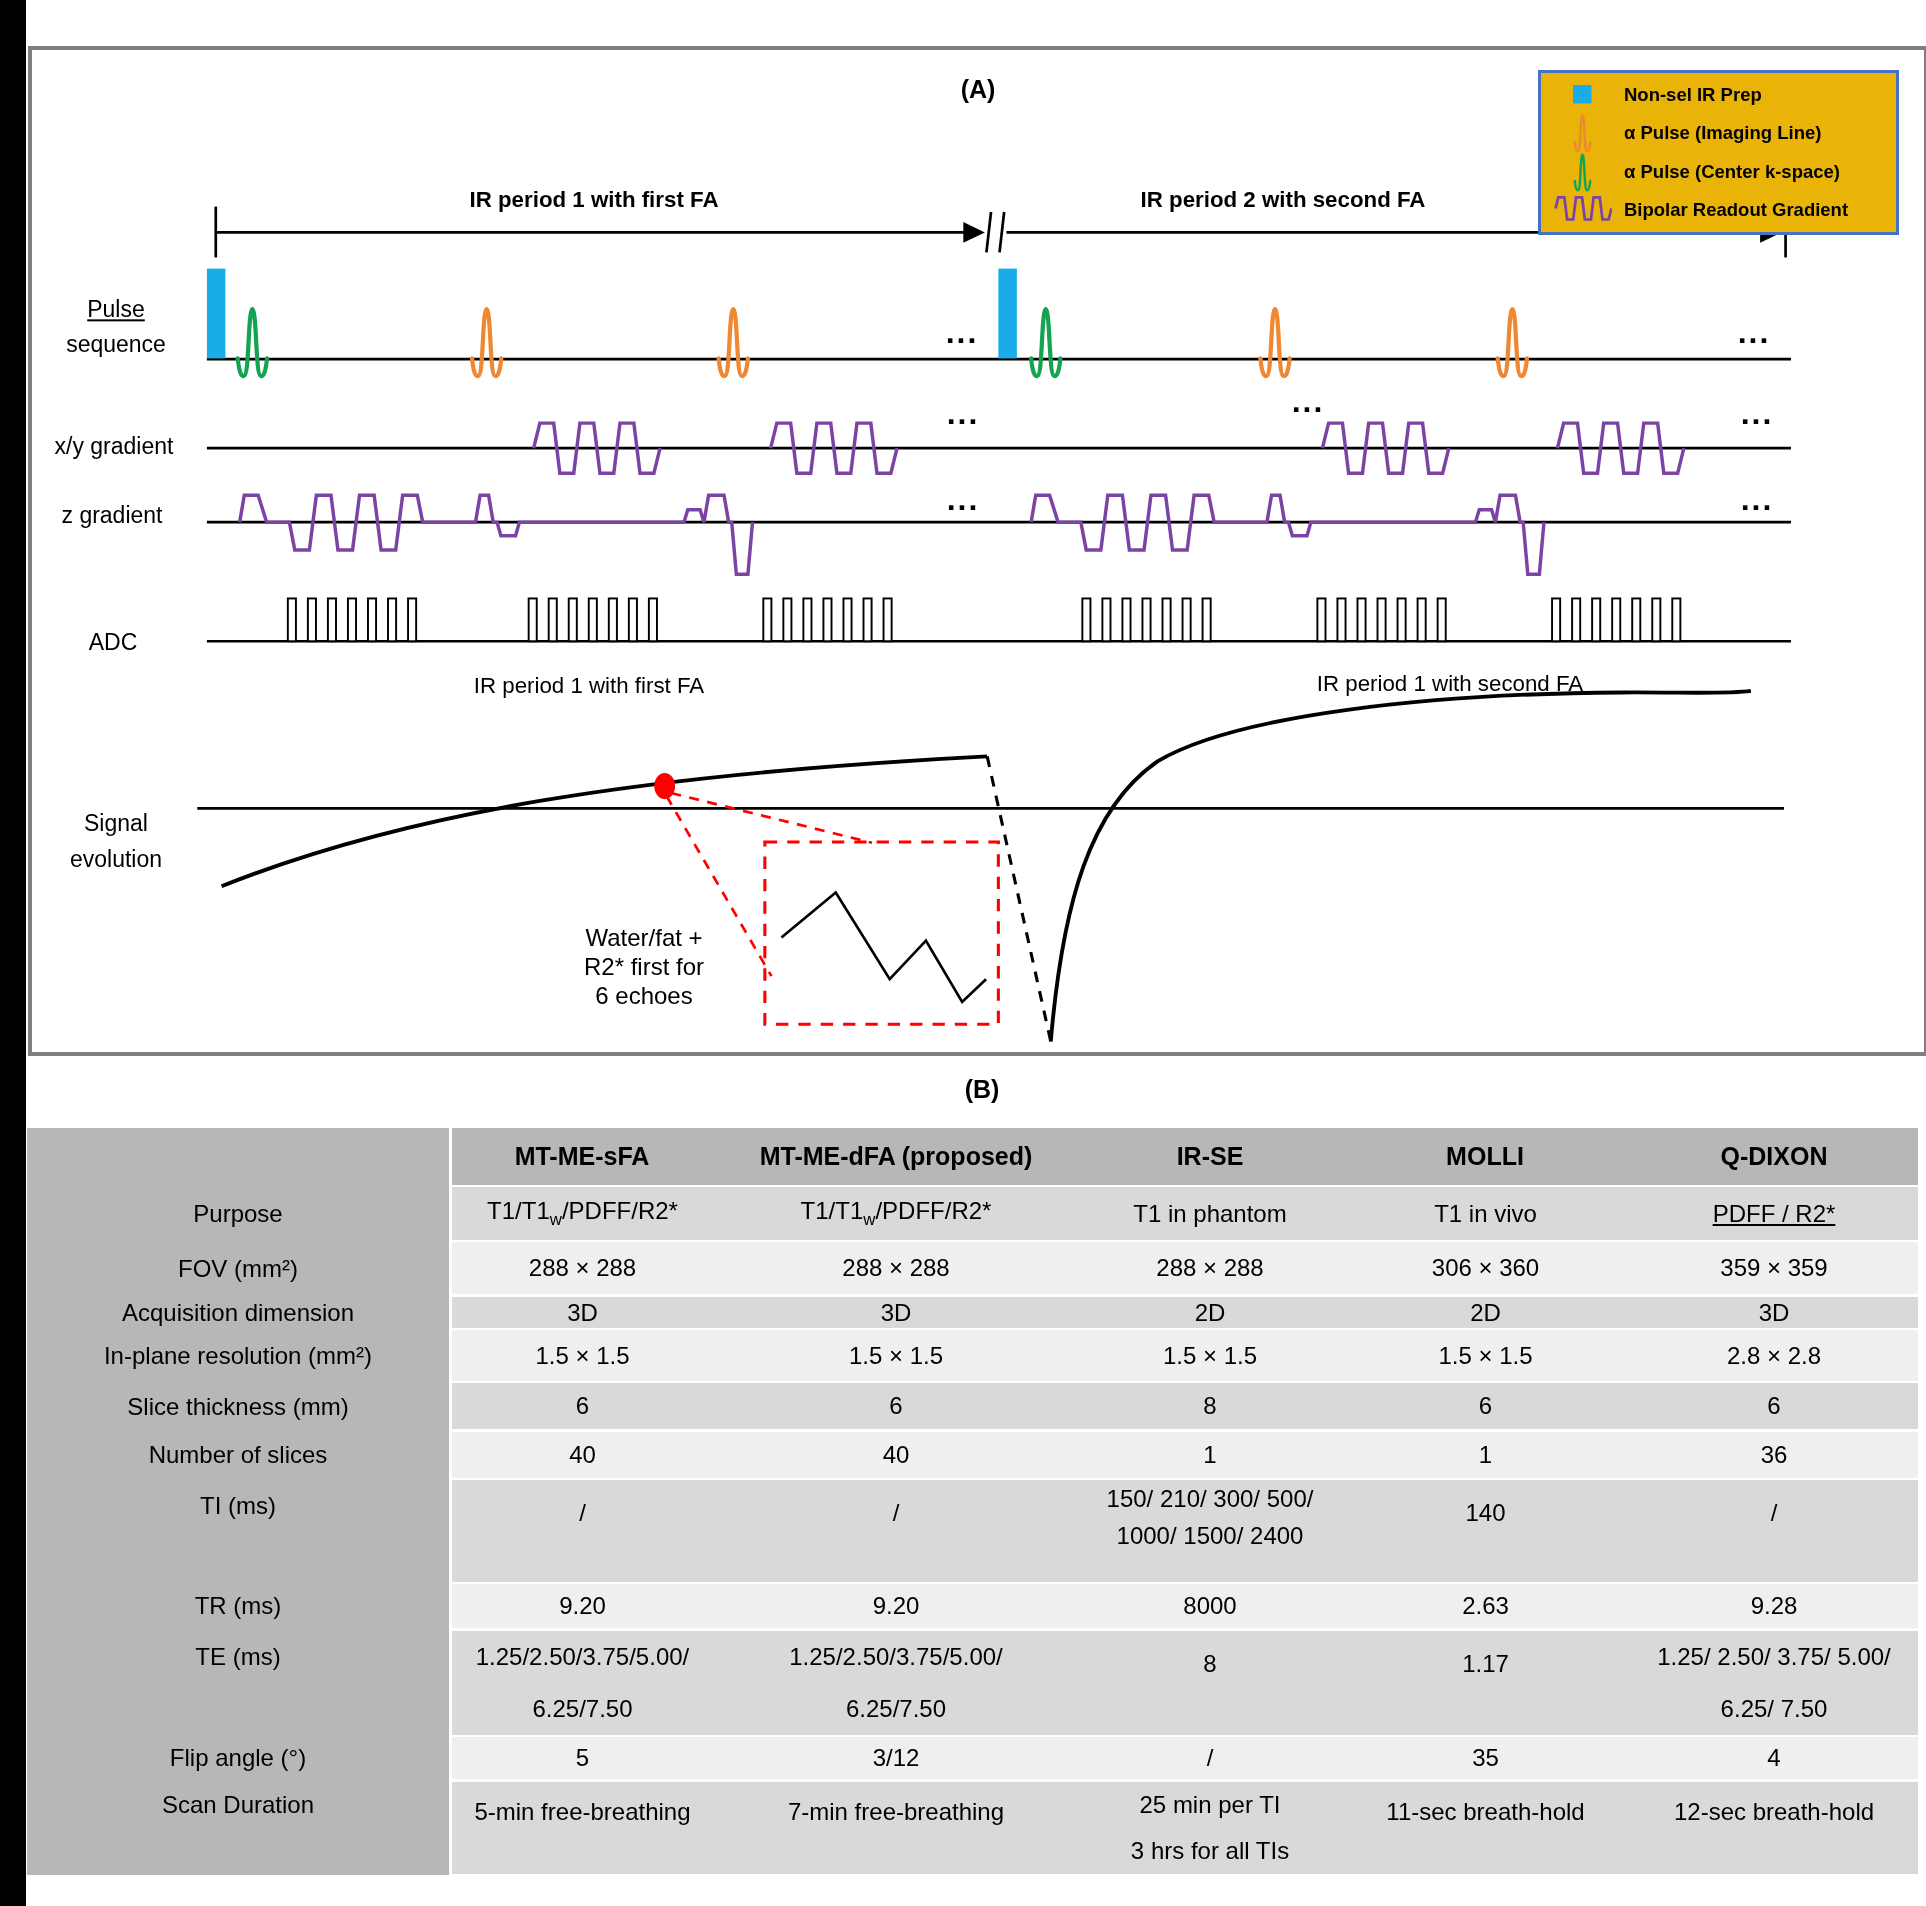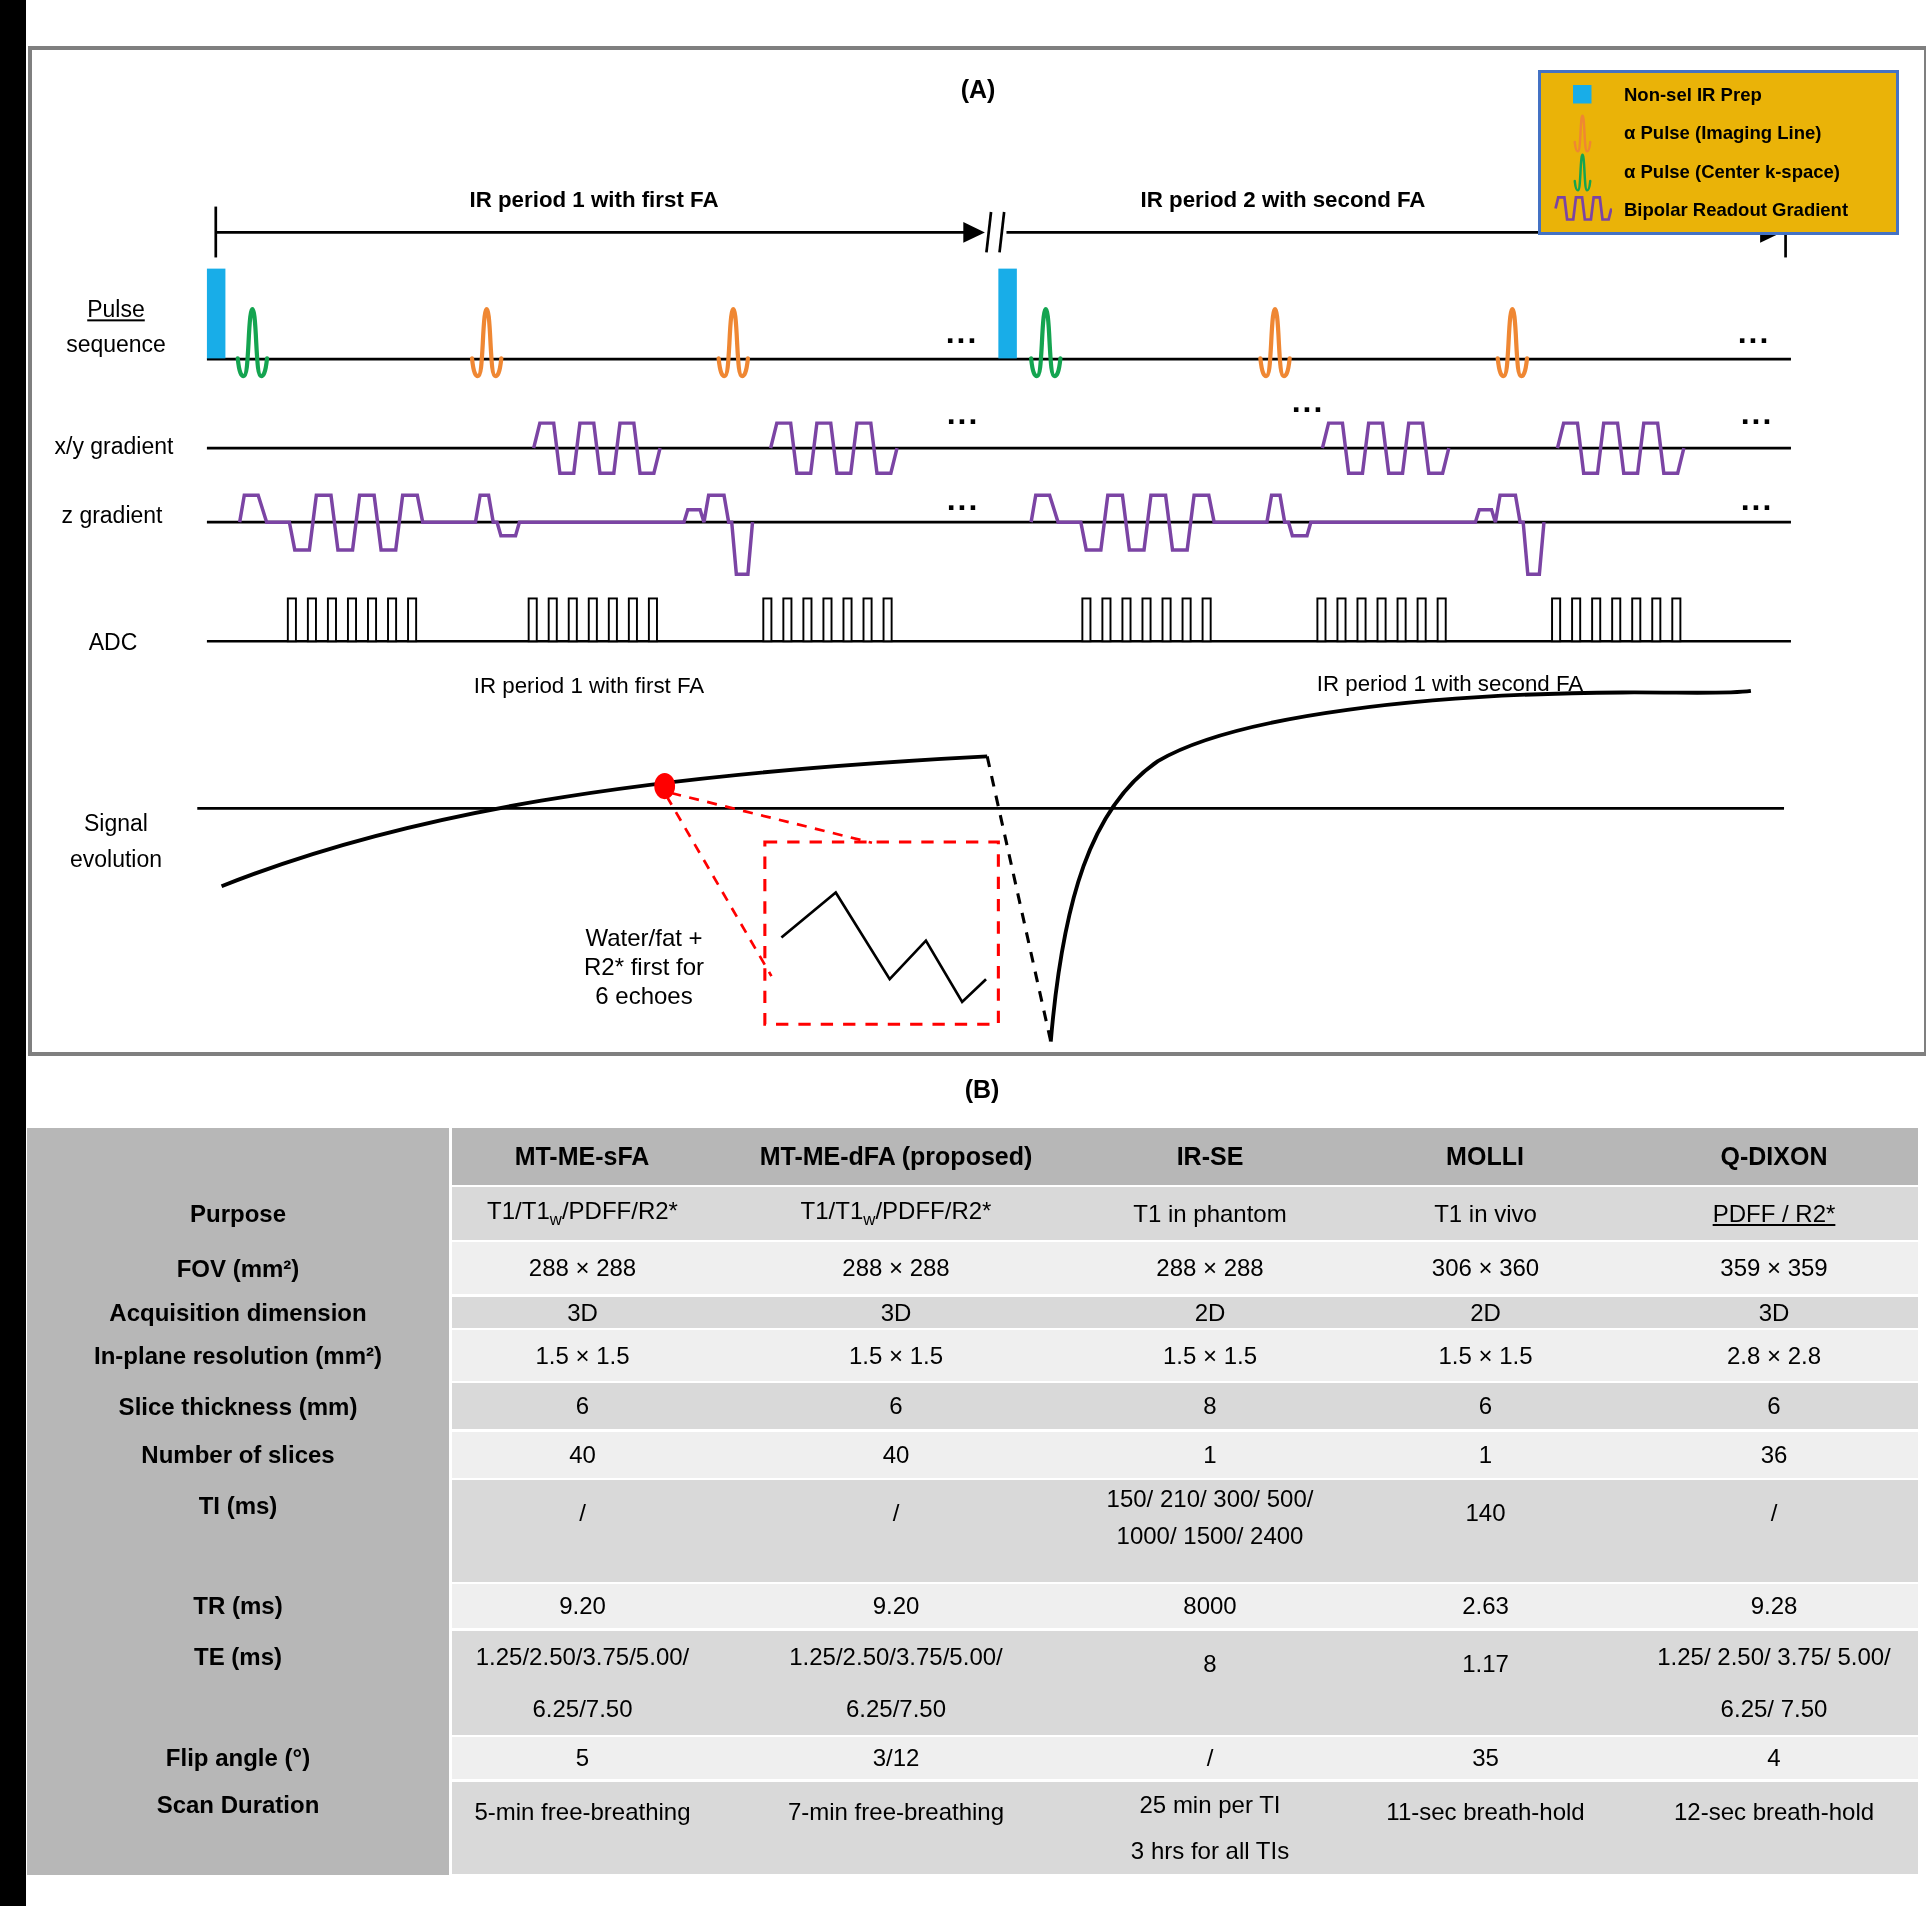--- a/index.html
+++ b/index.html
@@ -14,21 +14,21 @@
   .lbl.ann{font-size:24px;}
   .dots{position:absolute;transform:translate(-50%,-50%);font-weight:bold;font-size:32px;letter-spacing:1.9px;}
   .legend{position:absolute;left:1538px;top:70px;width:355px;height:154px;border:3.9px solid #4472C4;
           background:#eab308;display:flex;flex-direction:column;justify-content:space-around;padding:2.3px 0;box-sizing:content-box;}
   .lrow{display:flex;align-items:center;height:25%;}
   .licon{width:83px;display:flex;justify-content:center;align-items:center;}
   .llabel{font-weight:bold;font-size:18.5px;white-space:nowrap;}
   .tableWrap{position:absolute;left:27px;top:1128px;width:1891px;height:747px;}
   .blockGray{position:absolute;background:#b7b7b7;}
   .hcell{position:absolute;transform:translate(-50%,-50%);font-weight:bold;font-size:25px;white-space:nowrap;}
-  .rowLabel{position:absolute;transform:translate(-50%,-50%);font-weight:bold;font-size:24px;white-space:nowrap;}
+  .rowLabel{position:absolute;transform:translate(-50%,-50%);font-weight:normal;font-size:24px;white-space:nowrap;}
   .stripe{position:absolute;}
   .cell{position:absolute;display:flex;flex-direction:column;align-items:center;font-size:24px;}
   .cell.mid{justify-content:center;}
   .cell.tall{justify-content:space-around;}
   .cell div{white-space:nowrap;}
   sub{font-size:70%;}
 </style>
 </head>
 <body>
 

